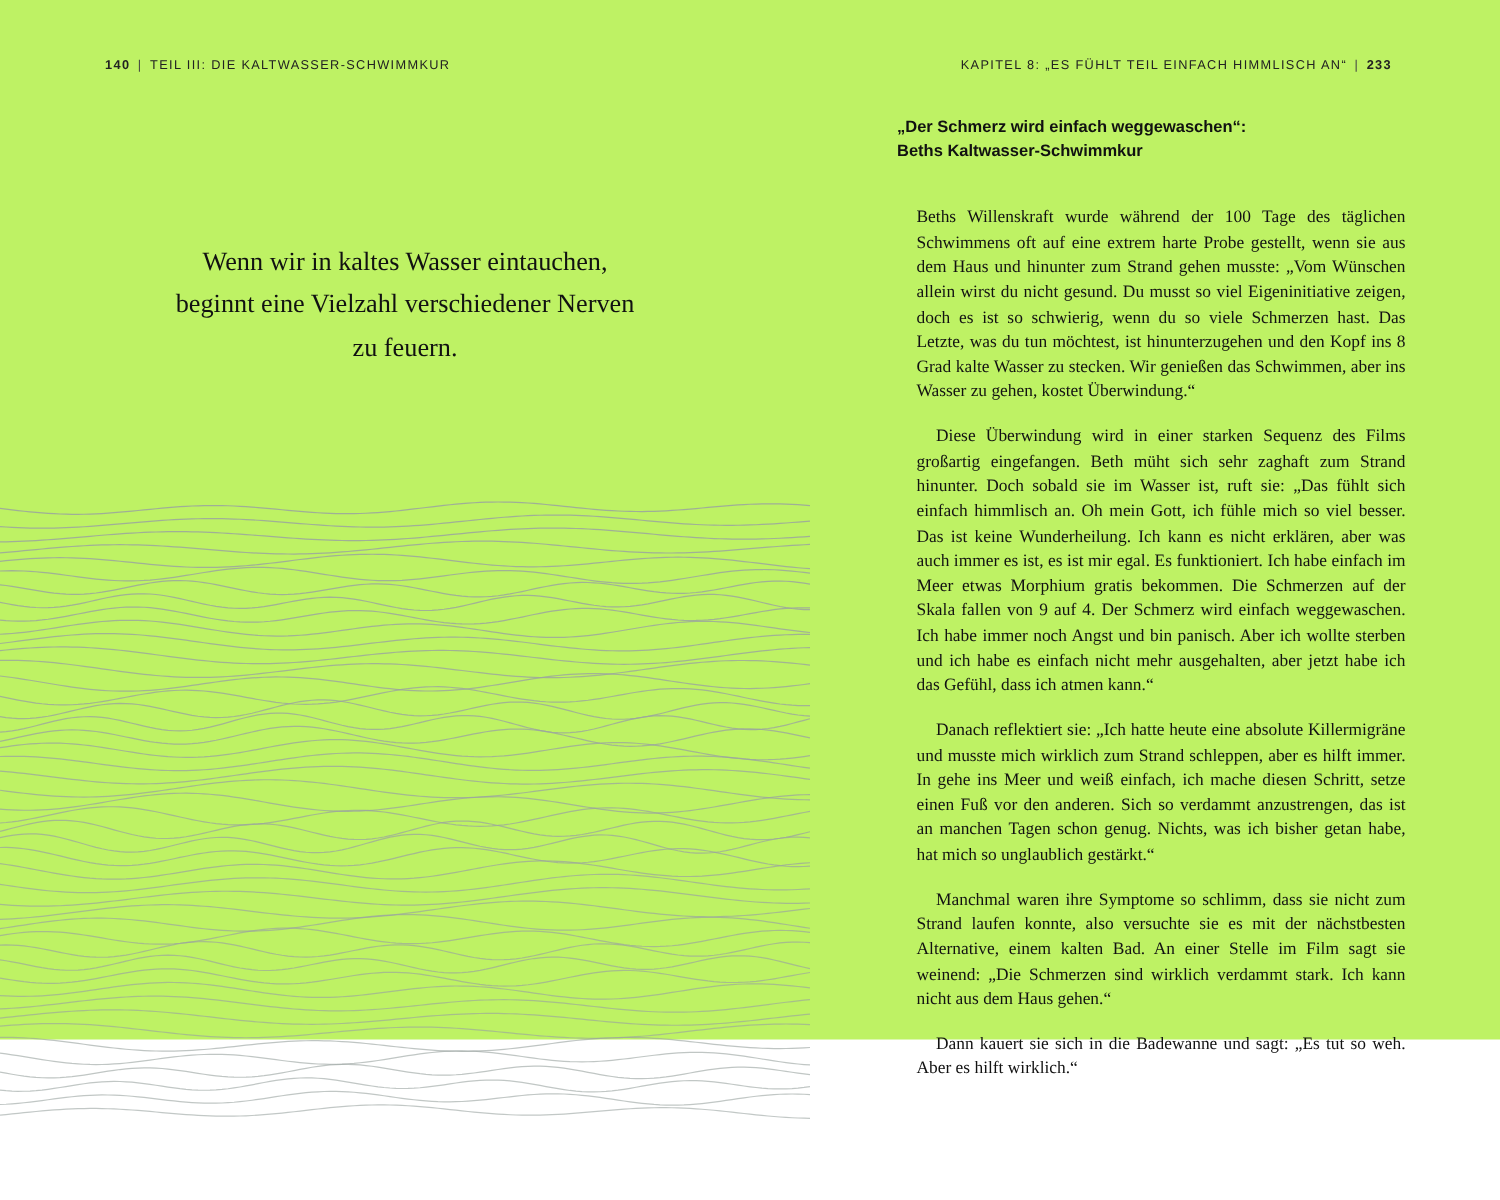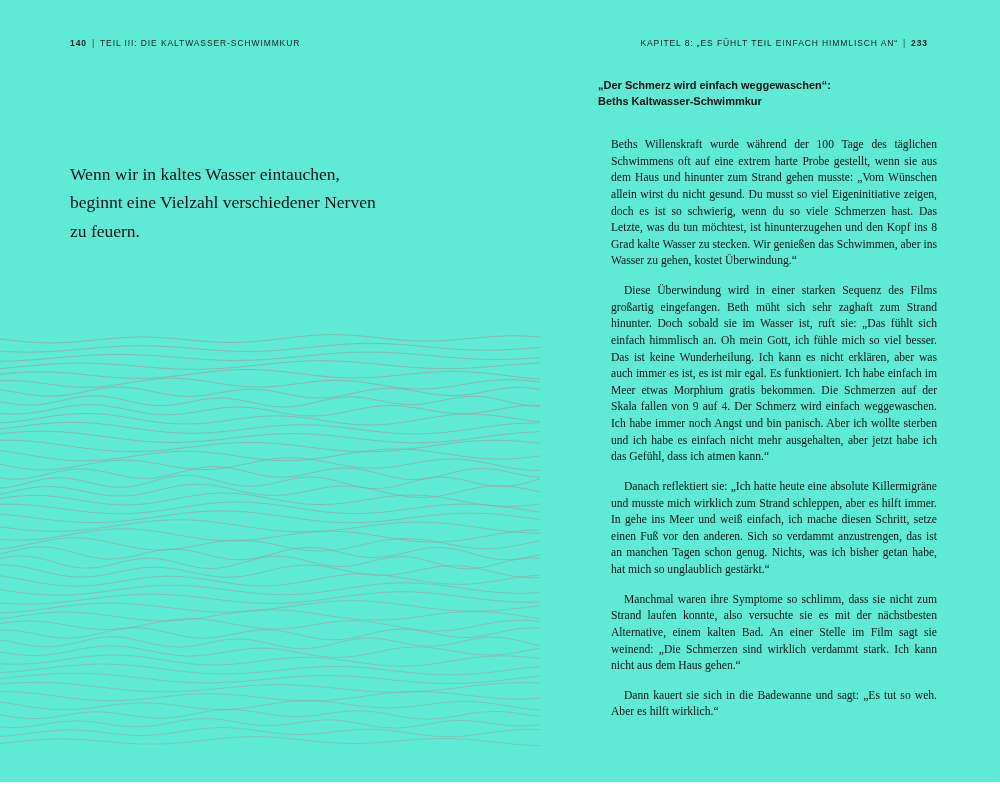--- a/index.html
+++ b/index.html
@@ -10,22 +10,22 @@
   body {
     width: 1000px;
     height: 800px;
     font-family: "Liberation Serif", serif;
     color: #1a1a1a;
     overflow: hidden;
   }
   .spread {
     position: relative;
     width: 1000px;
-    height: 782px;
-    background: #5eead4;
+    height: 693px;
+    background: #bef264;
   }
 
   
   .runhead {
     position: absolute;
     top: 38px;
     font-family: "Liberation Sans", sans-serif;
     font-size: 8.5px;
     letter-spacing: 0.9px;
     color: #222;
@@ -40,21 +40,21 @@
   .page-left {
     position: absolute;
     left: 0; top: 0;
     width: 540px; height: 800px;
   }
   .pull-quote {
     position: absolute;
     left: 70px;
     top: 160px;
     width: 400px;
-    text-align: left;
+    text-align: center;
     font-family: "Liberation Serif", serif;
     font-size: 17.5px;
     line-height: 1.62;
     color: #111;
   }
   .pull-quote div { white-space: nowrap; }
 
   
   .waves {
     position: absolute;

